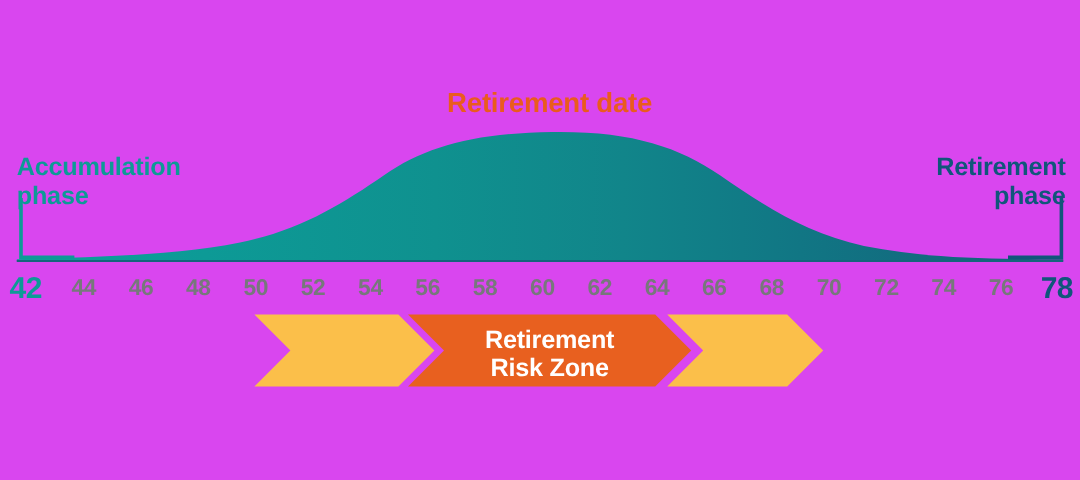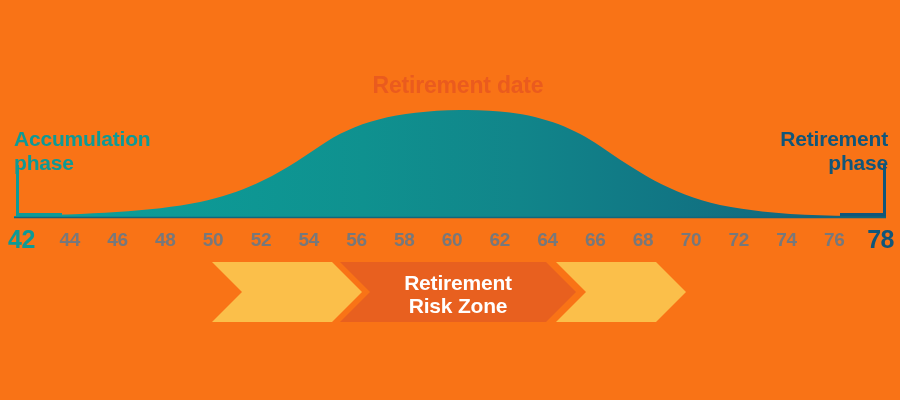--- a/index.html
+++ b/index.html
@@ -9,21 +9,21 @@
     background: #ffffff;
   }
   body {
     font-family: "Liberation Sans", sans-serif;
     -webkit-font-smoothing: antialiased;
   }
   #figure {
     position: relative;
     width: 900px;
     height: 400px;
-    background: #f97316;
+    background: #d946ef;
     overflow: hidden;
   }
   #figure-svg {
     position: absolute;
     left: 0;
     top: 0;
     width: 900px;
     height: 400px;
     display: block;
   }

